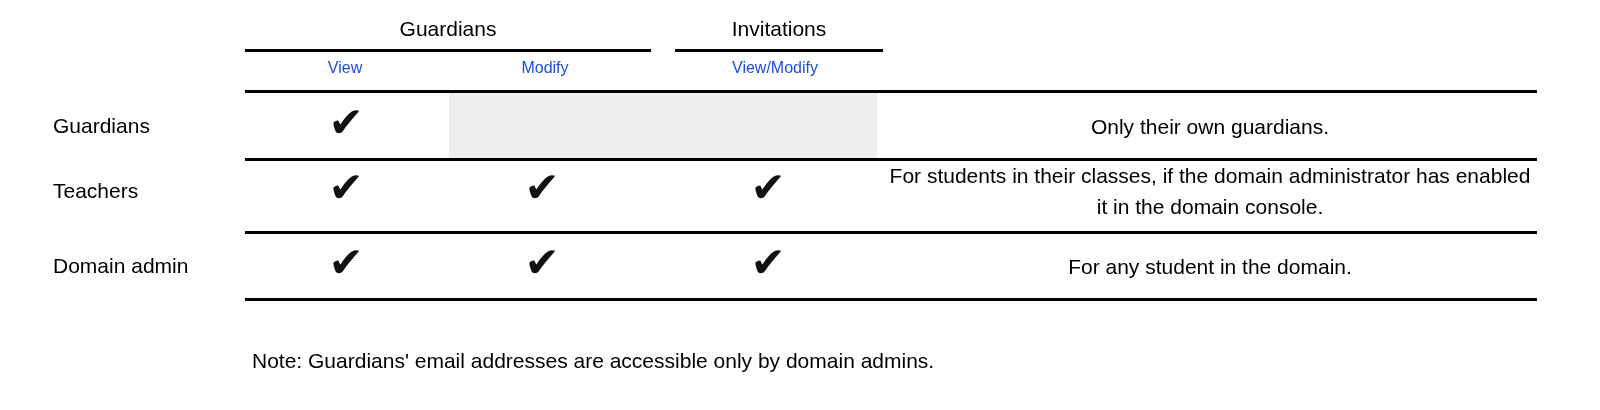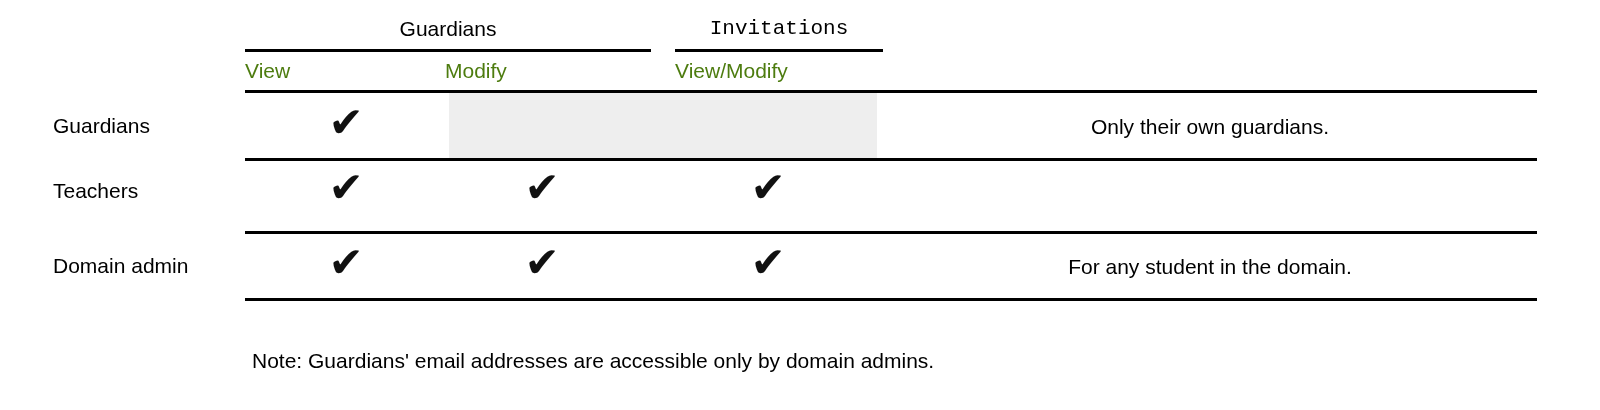--- a/index.html
+++ b/index.html
@@ -7,21 +7,21 @@
     position:relative;
     width:1600px;height:410px;
     background:#ffffff;
     font-family:"Liberation Sans", sans-serif;
     color:#000;
     overflow:hidden;
     border-radius:30px;
   }
   .hline{position:absolute;height:3px;background:#000;}
   .group-label{position:absolute;top:17px;font-size:21px;text-align:center;color:#000;}
-  .sub-label{position:absolute;top:59px;font-size:21px;color:#4d7c0f;}
+  .sub-label{position:absolute;top:59px;font-size:16px;text-align:center;color:#1d4ed8;}
   .row{position:absolute;left:0;width:1600px;}
   .role{
     position:absolute;left:53px;top:50%;transform:translateY(-50%);
     font-size:21px;color:#000;white-space:nowrap;
   }
   .check{
     position:absolute;top:50%;transform:translate(-50%,-56%);
     font-size:42px;font-weight:bold;color:#111;
     font-family:"DejaVu Sans", sans-serif;
     line-height:1;
@@ -40,21 +40,21 @@
   .footnote{
     position:absolute;left:252px;top:349px;font-size:21px;color:#000;white-space:nowrap;
   }
 </style>
 </head>
 <body>
 
 <div class="canvas">
 
   <div class="group-label" style="left:245px;width:406px;">Guardians</div>
-  <div class="group-label" style="left:675px;width:208px;font-family:Liberation Mono, monospace;">Invitations</div>
+  <div class="group-label" style="left:675px;width:208px;">Invitations</div>
 
   <div class="hline" style="left:245px;top:49px;width:406px;"></div>
   <div class="hline" style="left:675px;top:49px;width:208px;"></div>
 
   <div class="sub-label" style="left:245px;width:200px;">View</div>
   <div class="sub-label" style="left:675px;width:200px;">View/Modify</div>
   <div class="sub-label" style="left:445px;width:200px;">Modify</div>
 
   <div class="hline" style="left:245px;top:90px;width:1292px;"></div>
 
@@ -66,20 +66,21 @@
     <div class="note">Only their own guardians.</div>
   </div>
 
   <div class="hline" style="left:245px;top:158px;width:1292px;"></div>
 
   <div class="row" style="top:161px;height:60px;">
     <div class="role">Teachers</div>
     <span class="check c-view">✔</span>
     <span class="check c-modify">✔</span>
     <span class="check c-vm">✔</span>
+    <div class="note">For students in their classes, if the domain administrator has enabled it in the domain console.</div>
   </div>
 
   <div class="hline" style="left:245px;top:231px;width:1292px;"></div>
 
   <div class="row" style="top:234px;height:64px;">
     <div class="role">Domain admin</div>
     <span class="check c-view">✔</span>
     <span class="check c-modify">✔</span>
     <span class="check c-vm">✔</span>
     <div class="note">For any student in the domain.</div>

